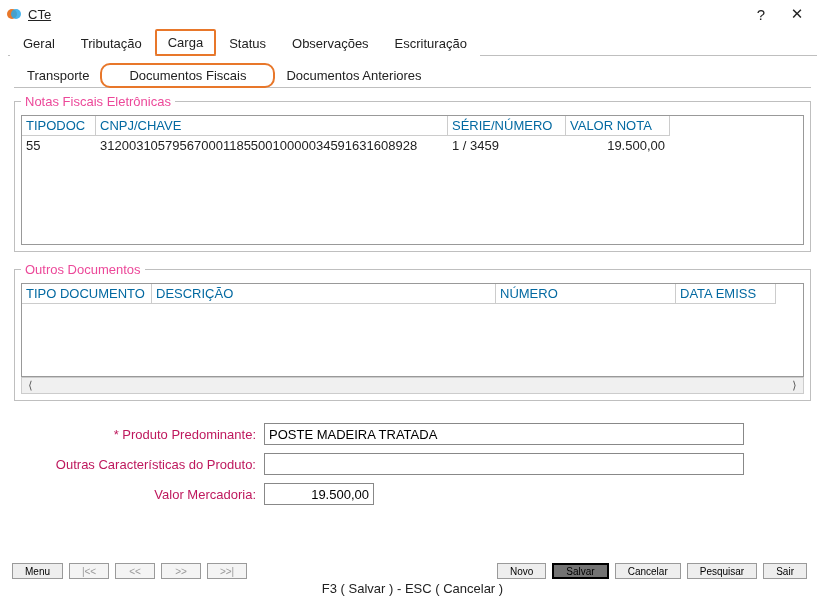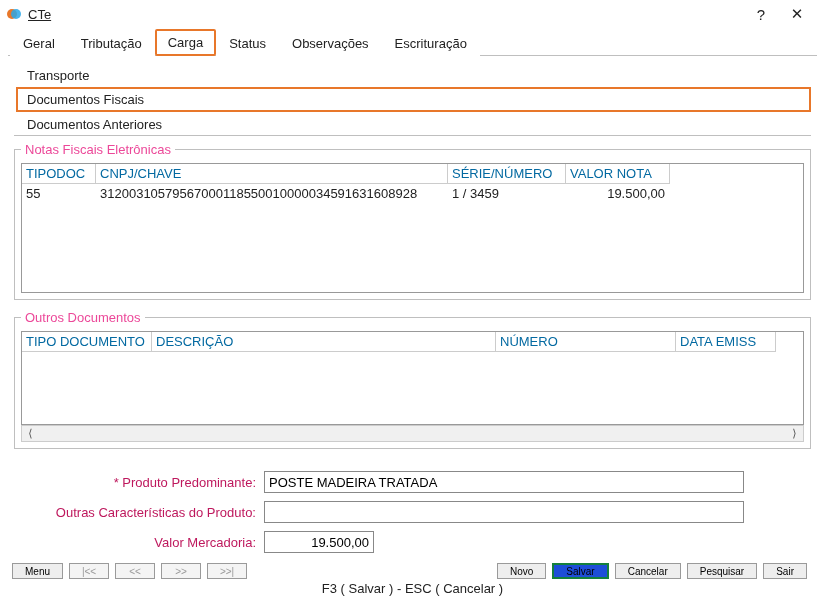--- a/index.html
+++ b/index.html
@@ -55,34 +55,33 @@
   .main-tab.highlighted {
     border: 2px solid #e8772a;
     border-radius: 2px;
     padding: 4px 11px;
   }
   .sub-tabs {
     display: flex;
     border-bottom: 1px solid #bfbfbf;
     margin: 6px 14px 0 14px;
     padding-left: 2px;
-    flex-direction: column;
   }
   .sub-tab {
     padding: 4px 10px;
     border: 1px solid transparent;
     border-bottom: none;
     position: relative;
     top: 1px;
     cursor: default;
   }
   .sub-tab.highlighted {
     border: 2px solid #e8772a;
-    border-radius: 0;
-    padding: 3px 9px;
+    border-radius: 10px;
+    padding: 3px 27px;
   }
   .content-area {
     margin: 4px 14px 0 14px;
   }
   fieldset.group {
     border: 1px solid #bfbfbf;
     margin: 6px 0 0 0;
     padding: 4px 6px 6px 6px;
   }
   fieldset.group legend {
@@ -169,21 +168,21 @@
     border: 1px solid #9a9a9a;
     background: #eee;
     font-family: inherit;
     font-size: 10px;
     padding: 0 12px;
     margin-right: 6px;
     cursor: default;
   }
   .btn.nav { min-width: 40px; padding: 0 6px; color:#999; background:#f4f4f4; }
   .btn.disabled { color: #000000; }
-  .btn.primary { border: 2px solid #15803d; background:#1d4ed8; }
+  .btn.primary { border: 2px solid #000000; background:#737373; }
   .bottom-right { margin-left:auto; display:flex; }
   .status-bar {
     position: absolute;
     bottom: 0; left:0; right:0;
     height: 20px;
     text-align: center;
     font-size: 13px;
     line-height: 20px;
     color:#222;
   }

